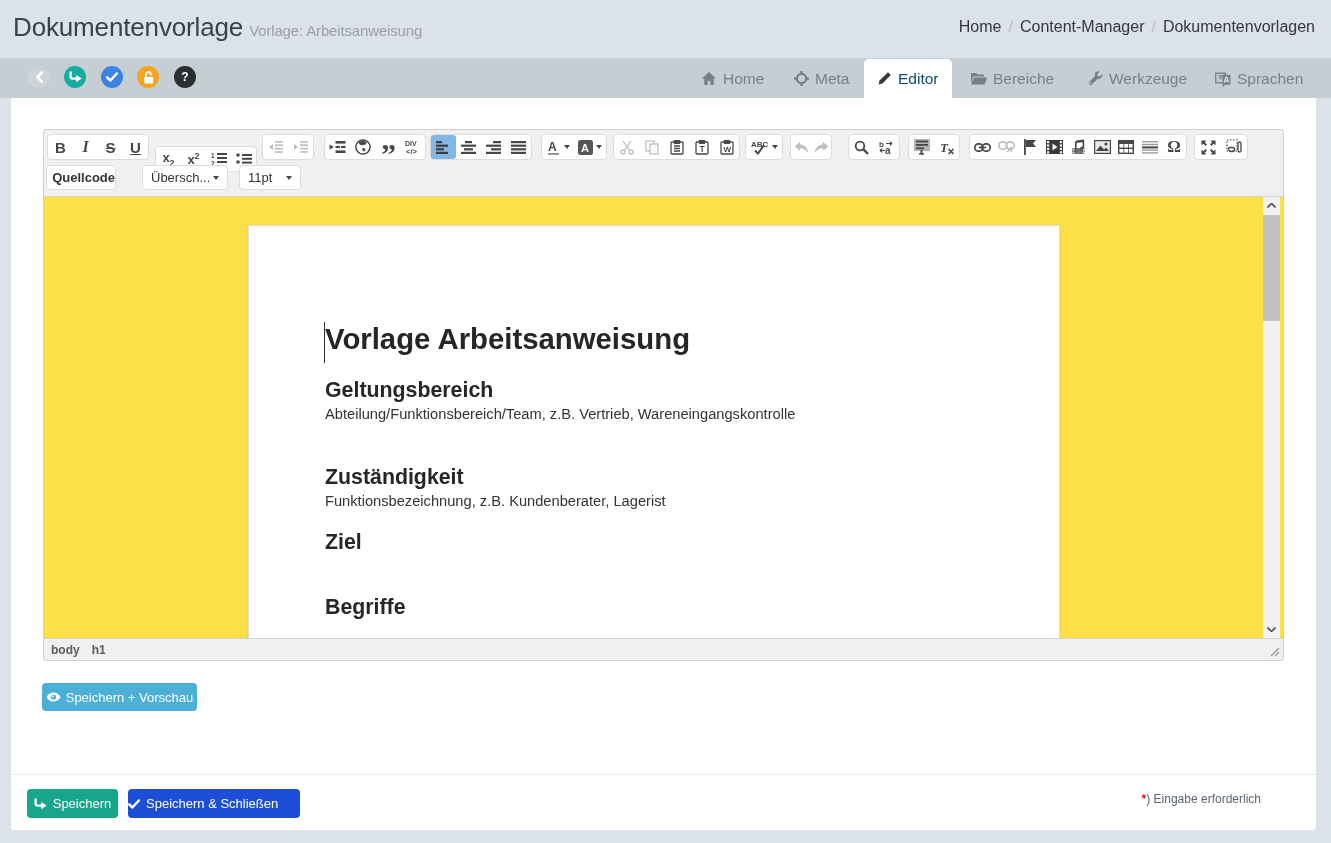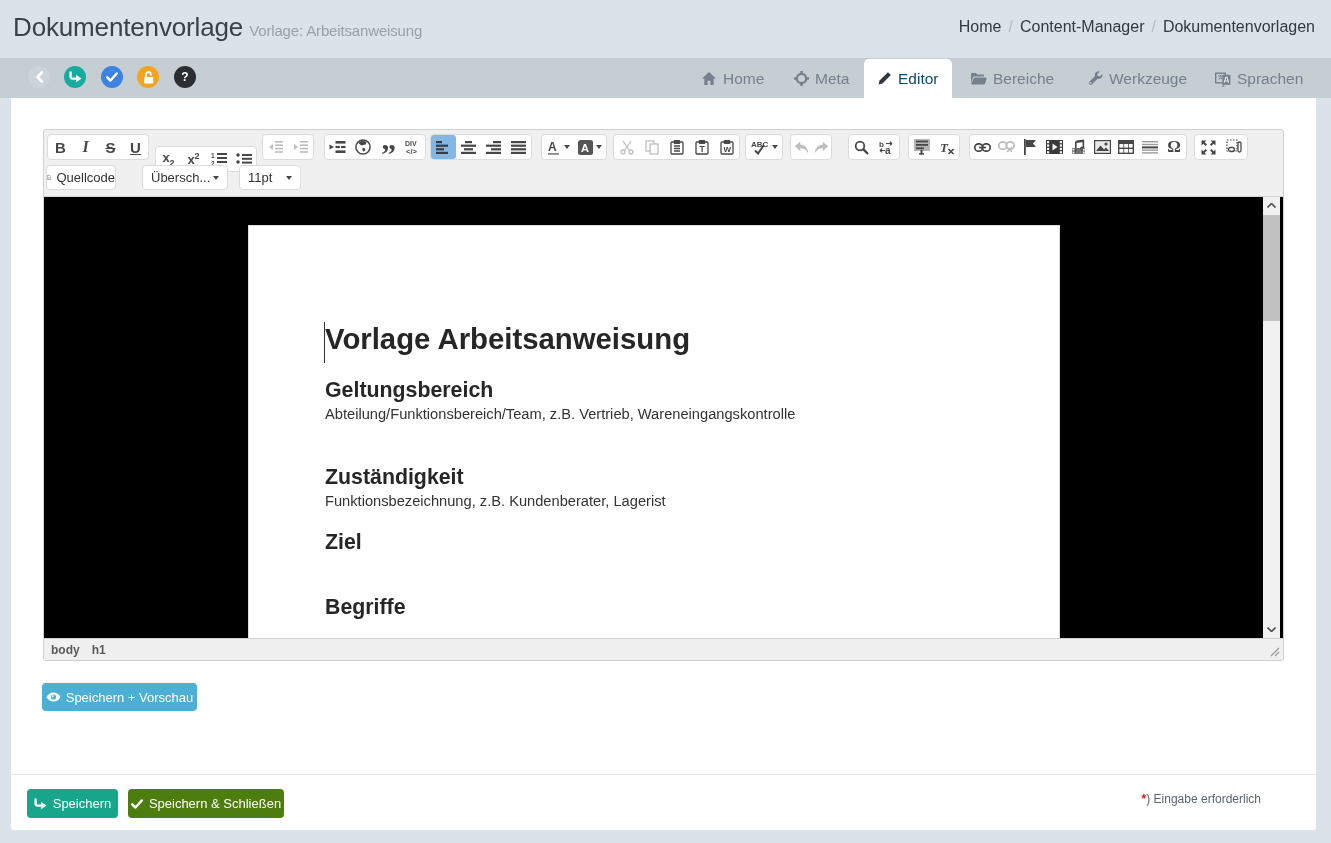--- a/index.html
+++ b/index.html
@@ -31,42 +31,42 @@
 .tbtn { width:25px; height:24px; display:flex; align-items:center; justify-content:center; color:#484848; }
 .tbtn.dis { opacity:0.35; }
 .tbtn.on { background:#83b8e4; border-radius:3px; height:24px; }
 .row2btn { position:absolute; top:35px; display:flex; background:#fff; border:1px solid #dcdcdc; border-radius:4px; height:25px; align-items:center; font-size:13px; color:#333; }
 .tl { font-weight:bold; font-size:14px; color:#474747; font-family:"Liberation Sans",sans-serif; }
 .arr { width:0; height:0; border-left:3.5px solid transparent; border-right:3.5px solid transparent; border-top:4px solid #474747; margin-left:3px; }
 .tbtn svg { display:block; }
 .g12 .tbtn { width:24px; }
 .g13 .tbtn { width:26px; }
 
-.content { position:relative; height:441px; background:#000000; overflow:hidden; }
+.content { position:relative; height:441px; background:#fde047; overflow:hidden; }
 .pagecard { position:absolute; left:204px; top:28px; width:812px; height:900px; background:#fff; border:1px solid #ddd; box-shadow:0 1px 3px rgba(0,0,0,0.08); }
 .doc { padding:75px 76px; color:#333; }
 .doc h1 { font-size:29.33px; color:#262626; margin:21px 0 22px; position:relative;}
 .doc h2 { font-size:21.33px; color:#262626; margin:21px 0 3px; }
 .doc p { font-size:14.67px; margin:3px 0 6px; color:#333; }
 .caret { position:absolute; left:-1.5px; top:0px; width:1.2px; height:41px; background:#333; }
 
 
 .sbar { position:absolute; right:3px; top:0; width:17px; height:441px; background:#f1f1f1; }
 .sb-btn { position:absolute; left:0; width:17px; height:17px; display:flex; align-items:center; justify-content:center; }
 .sb-thumb { position:absolute; left:0; top:18px; width:17px; height:106px; background:#c1c1c1; }
 
 .statusbar { height:22px; background:#f0f0f0; border-top:1px solid #d1d1d1; font-size:12px; font-weight:bold; color:#5a5a5a; display:flex; align-items:center; padding-left:7px; position:relative; border-radius:0 0 3px 3px;}
 .statusbar span { margin-right:12px; }
 
 
 .btn { display:inline-flex; align-items:center; color:#fff; font-size:13px; border-radius:4px; height:29px; padding:0 8px; }
 .btn-preview { position:absolute; left:31px; top:585px; background:#4bafd6; height:28px; width:155px; justify-content:center; padding:0; }
 .footerline { position:absolute; left:0; top:676px; width:1305px; border-top:1px solid #e8e8e8; }
 .btn-save { position:absolute; left:16px; top:691px; background:#17a689; width:91px; justify-content:center; padding:0; }
-.btn-saveclose { position:absolute; left:117px; top:691px; background:#4d7c0f; width:156px; justify-content:center; padding:0; }
+.btn-saveclose { position:absolute; left:117px; top:691px; background:#1d4ed8; width:172px; padding:0; }
 .reqnote { position:absolute; right:55px; top:694px; font-size:12px; color:#5a6570; }
 .reqnote b { color:#cc1f1a; }
 </style>
 </head>
 <body>
   <div class="hdr-title">Dokumentenvorlage<span class="hdr-sub">Vorlage: Arbeitsanweisung</span></div>
   <div class="crumbs">Home<span class="sep">/</span>Content-Manager<span class="sep">/</span>Dokumentenvorlagen</div>
 
   <div class="strip"></div>
   <div class="circ" style="left:28px; top:66px; background:#ccd3d9;">
@@ -493,21 +493,21 @@
             </svg>
           </div>
           <div class="tbtn">
             <svg width="16" height="16" viewBox="0 0 16 16">
               <rect x="1" y="1" width="10" height="11" fill="none" stroke="#474747" stroke-width="1.2" stroke-dasharray="1.5 1.5"></rect>
               <rect x="2.5" y="8.5" width="6" height="4" rx="2" fill="none" stroke="#474747" stroke-width="1.3"></rect>
               <rect x="12" y="3" width="3" height="10" rx="1.5" fill="none" stroke="#474747" stroke-width="1.3"></rect>
             </svg>
           </div>
         </div>
-        <div class="row2btn" style="left:2px; width:70px; justify-content:center;"><svg width="14" height="15" viewBox="0 0 14 15" style="margin-right:5px;">
+        <div class="row2btn" style="left:2px; width:70px; justify-content:center;font-weight:bold;"><svg width="14" height="15" viewBox="0 0 14 15" style="margin-right:5px;">
             <path d="M1 1 H9 L13 5 V14 H1 Z" fill="none" stroke="#474747" stroke-width="1.3"></path>
             <path d="M5.5 6.5 L3.5 9 L5.5 11.5 M8.5 6.5 L10.5 9 L8.5 11.5" stroke="#474747" stroke-width="1.2" fill="none"></path>
           </svg>Quellcode</div>
         <div class="row2btn" style="left:98px; width:86px; padding:0 8px; justify-content:space-between;">Übersch...<span class="arr"></span></div>
         <div class="row2btn" style="left:195px; width:62px; padding:0 8px; justify-content:space-between;">11pt<span class="arr"></span></div>
       </div>
       <div class="content">
         <div class="pagecard">
           <div class="doc">
             <h1><span class="caret"></span>Vorlage Arbeitsanweisung</h1>

